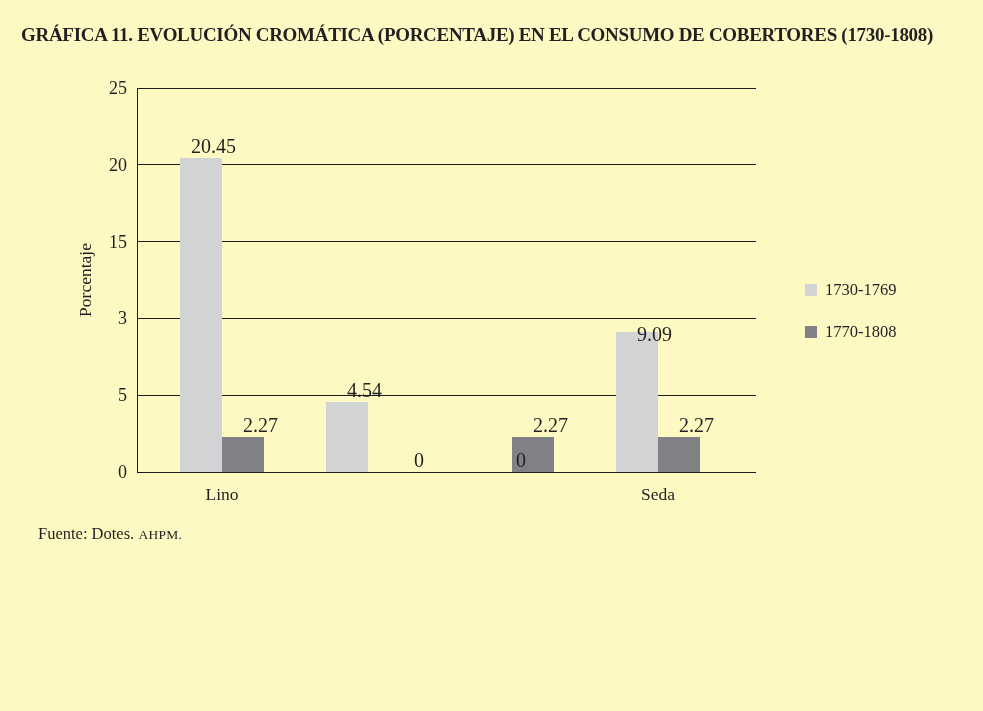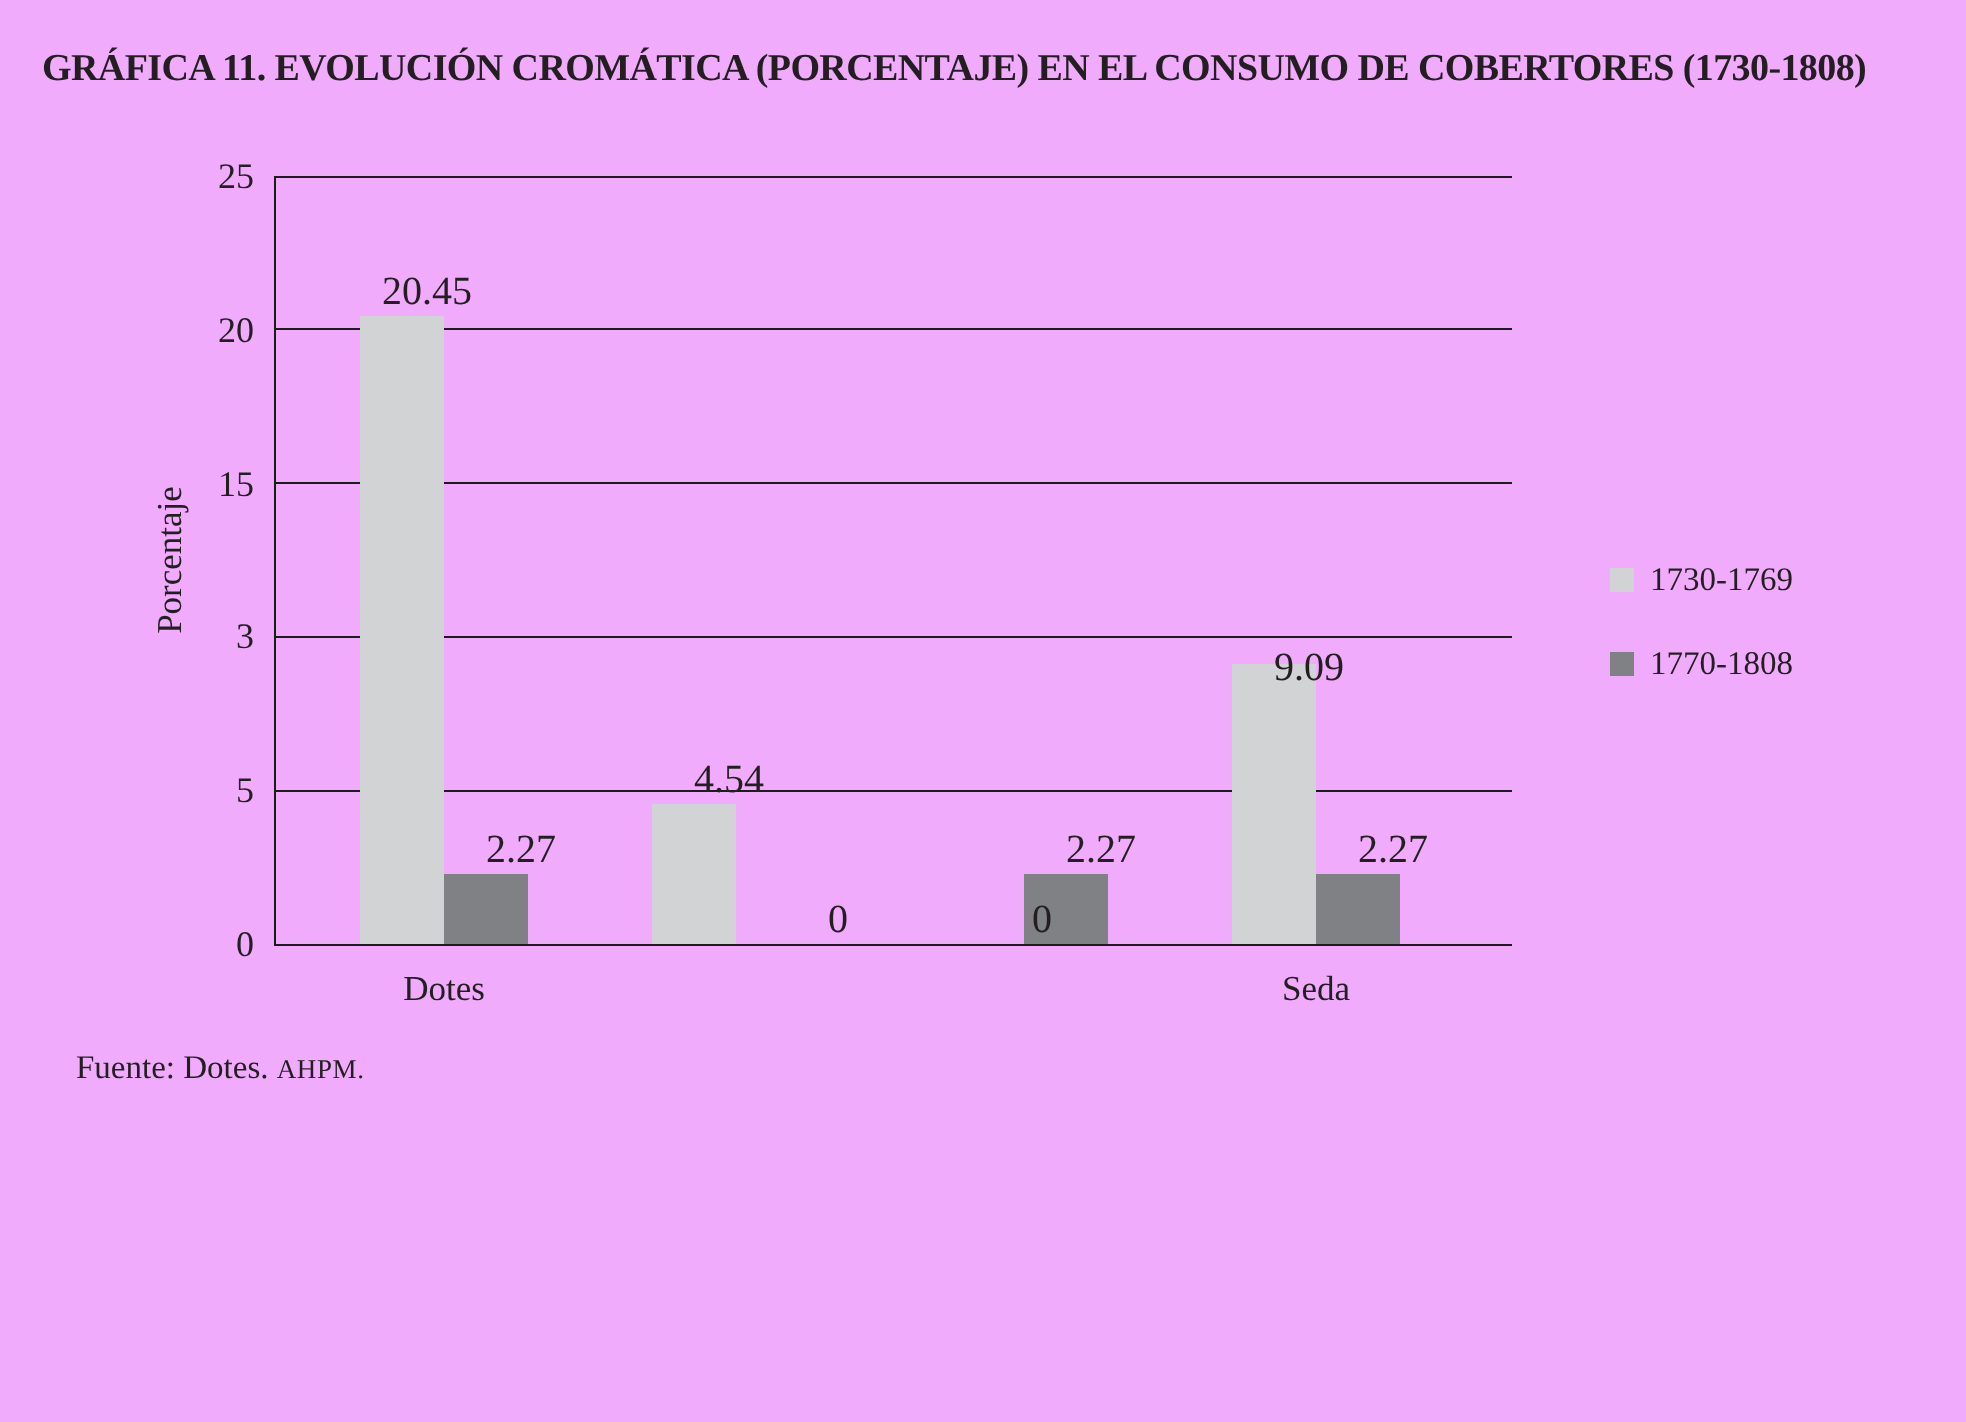--- a/index.html
+++ b/index.html
@@ -2,21 +2,21 @@
 <html><head>
 <meta charset="utf-8">
 <style>
   html, body { margin: 0; padding: 0; }
   body {
     width: 983px; height: 711px;
     background: #ffffff;
     font-family: "Liberation Serif", "DejaVu Serif", serif;
     color: #231f20;
   }
-  .page { position: relative; width: 983px; height: 711px; background: #f0abfc; overflow: hidden; }
+  .page { position: relative; width: 983px; height: 711px; background: #fef9c3; overflow: hidden; }
 
   .chart-title {
     position: absolute; left: 21px; top: 24px;
     font-size: 19px; font-weight: bold; letter-spacing: -0.3px;
     white-space: nowrap; color: #231f20;
   }
 
   .plot {
     position: absolute; left: 137px; top: 88px;
     width: 618px; height: 384px;
@@ -79,21 +79,21 @@
       <div class="gridline" style="top: 152.9px; background: rgb(28, 28, 28);"></div>
       <div class="ytick" style="top: 153.6px;">15</div>
       <div class="gridline" style="top: 76.1px; background: rgb(28, 28, 28);"></div>
       <div class="ytick" style="top: 76.8px;">20</div>
       <div class="gridline" style="top: 0px; background: rgb(28, 28, 28);"></div>
       <div class="ytick" style="top: 0px;">25</div>
       <div class="bar" style="left: 42px; height: 314.112px; background: rgb(210, 211, 213);"></div>
       <div class="value-label" style="left: 28px; bottom: 317.112px;">20.45</div>
       <div class="bar" style="left: 84px; height: 34.8672px; background: rgb(127, 129, 132);"></div>
       <div class="value-label" style="left: 70px; bottom: 37.8672px;">2.27</div>
-      <div class="xcat" style="left: 14px;">Dotes</div>
+      <div class="xcat" style="left: 14px;">Lino</div>
       <div class="bar" style="left: 188px; height: 69.7344px; background: rgb(210, 211, 213);"></div>
       <div class="value-label" style="left: 174px; bottom: 72.7344px;">4.54</div>
       <div class="value-label" style="left: 216px; bottom: 3px;">0</div>
       <div class="value-label" style="left: 318px; bottom: 3px;">0</div>
       <div class="bar" style="left: 374px; height: 34.8672px; background: rgb(127, 129, 132);"></div>
       <div class="value-label" style="left: 360px; bottom: 37.8672px;">2.27</div>
       <div class="bar" style="left: 478px; height: 139.622px; background: rgb(210, 211, 213);"></div>
       <div class="value-label" style="left: 464px; bottom: 129px;">9.09</div>
       <div class="bar" style="left: 520px; height: 34.8672px; background: rgb(127, 129, 132);"></div>
       <div class="value-label" style="left: 506px; bottom: 37.8672px;">2.27</div>

